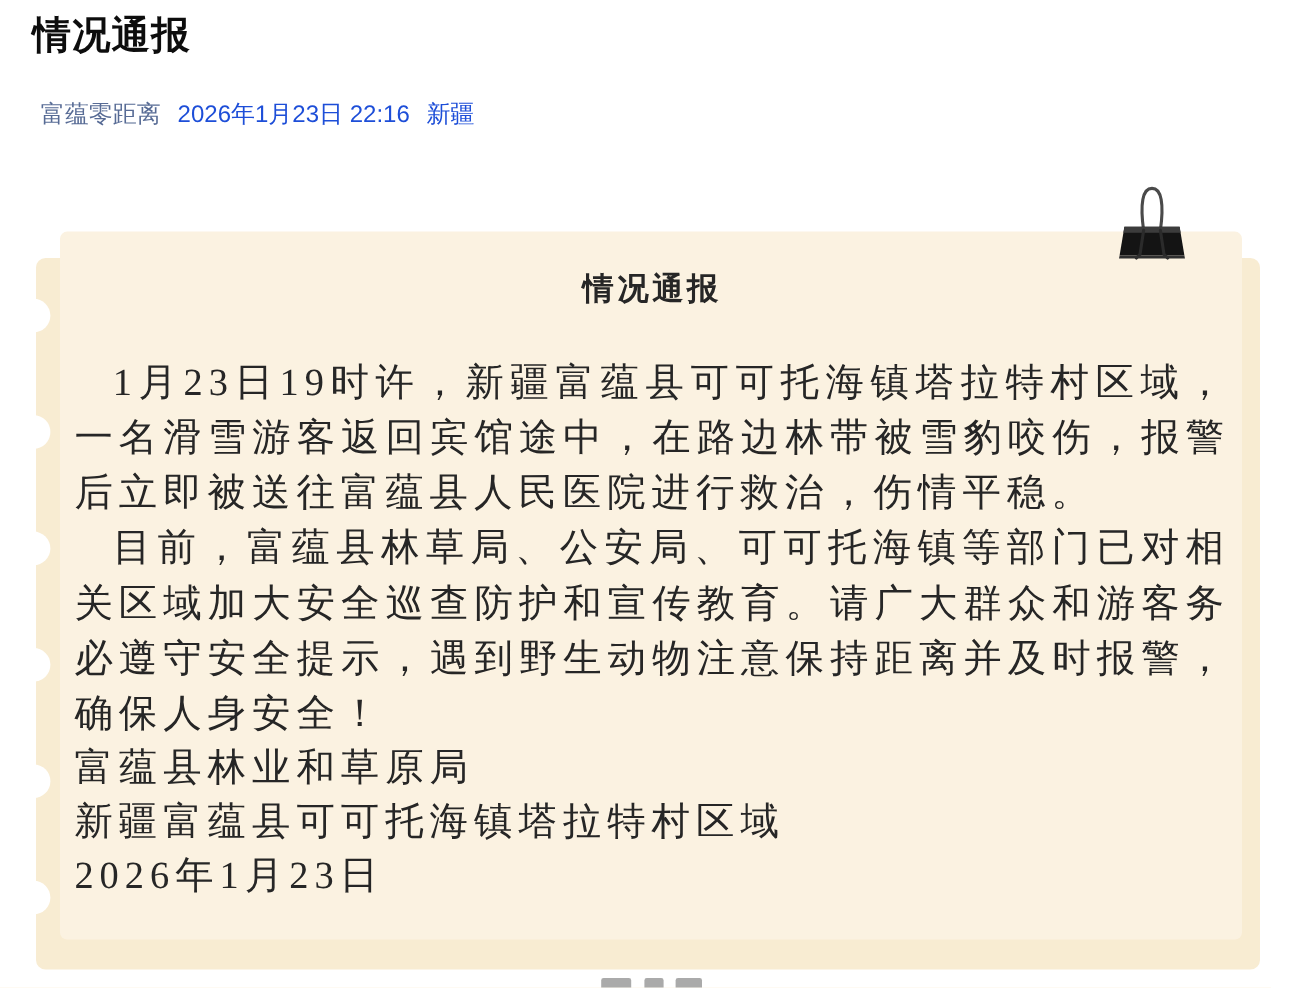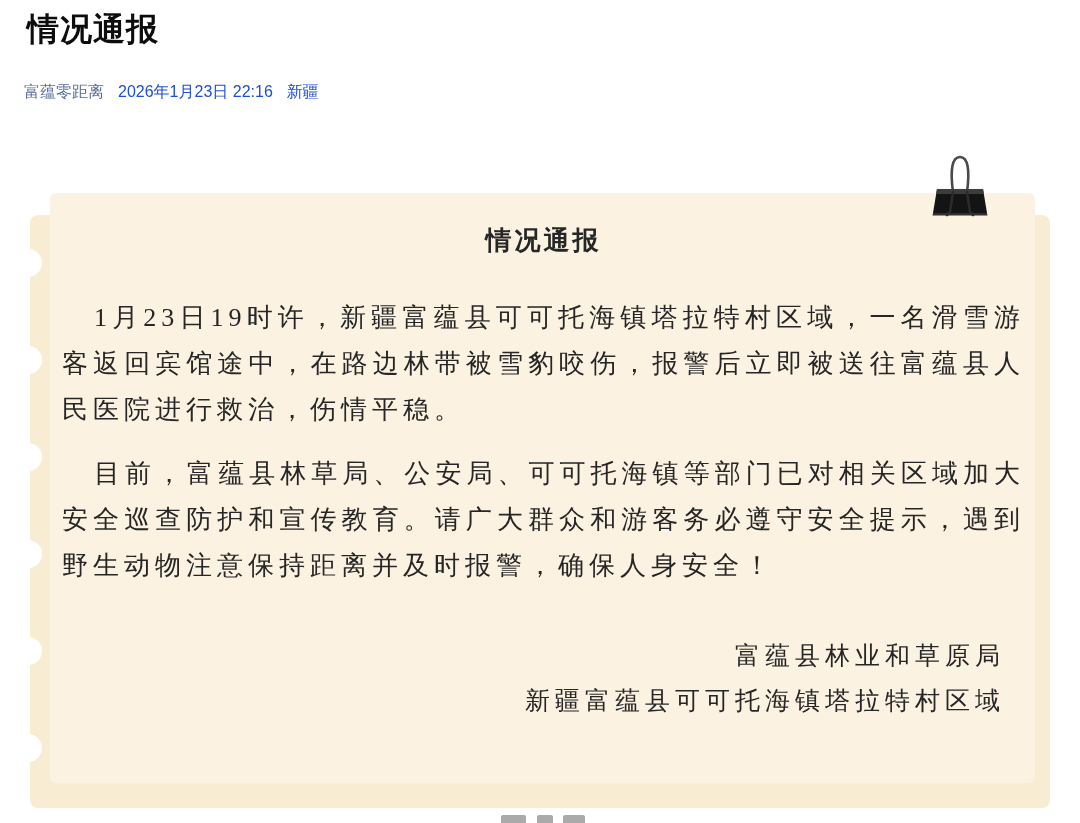--- a/index.html
+++ b/index.html
@@ -6,22 +6,22 @@
   body{
     width:1080px;height:823px;position:relative;background:#ffffff;
     font-family:"Liberation Sans",sans-serif;overflow:hidden;
   }
   
   .page-title{
     position:absolute;left:27px;top:8px;
     font-size:32px;font-weight:bold;color:#0d0d0d;letter-spacing:1px;
   }
   .byline{
-    position:absolute;left:24px;top:82px;
-    font-size:16px;display:flex;align-items:flex-start;gap:14px;white-space:nowrap;
+    position:absolute;left:34px;top:82px;
+    font-size:20px;display:flex;align-items:flex-start;gap:14px;white-space:nowrap;
   }
   .byline .account{color:#576b95;cursor:pointer;}
   .byline .meta{color:#1d4ed8;}
   
   .card-back{
     position:absolute;left:30px;top:215px;width:1020px;height:593px;
     background:#f8ecd2;border-radius:8px;
   }
   .notch{
     position:absolute;left:-16px;width:28px;height:28px;border-radius:50%;
@@ -31,28 +31,28 @@
     position:absolute;left:50px;top:193px;width:985px;height:590px;
     background:#fbf2e1;border-radius:6px;
     box-sizing:border-box;padding:30px 10px 0 12px;
     font-family:"Liberation Serif",serif;color:#262626;
   }
   .notice-title{
     text-align:center;font-size:26px;font-weight:bold;letter-spacing:3px;
     line-height:36px;
   }
   .notice-p{
-    margin:0;font-size:26px;line-height:46px;letter-spacing:5px;
+    margin:0;font-size:32px;line-height:46px;letter-spacing:5px;
     text-align:justify;text-justify:inter-ideograph;text-indent:32px;
   }
   .notice-p.first{margin-top:36px;}
-  .notice-p.second{margin-top:18px;}
+  .notice-p.second{}
   .signature-block{
-    margin-top:44px;text-align:right;padding-right:20px;
-    font-size:25px;line-height:45px;letter-spacing:5px;
+    text-align:left;padding-right:20px;
+    font-size:32px;line-height:45px;letter-spacing:5px;
   }
   
   .clip{position:absolute;left:926px;top:152px;width:68px;height:66px;}
   
   .cutoff{position:absolute;top:815px;height:10px;background:#8d8d8d;border-radius:2px;opacity:.75;}
   .cutoff.a{left:501px;width:25px;}
   .cutoff.b{left:537px;width:16px;}
   .cutoff.c{left:563px;width:22px;}
 </style>
 </head>
@@ -75,20 +75,21 @@
   <div class="notch" style="top:519px"></div>
 </div>
 
 <div class="card-front">
   <div class="notice-title">情况通报</div>
   <p class="notice-p first">1月23日19时许，新疆富蕴县可可托海镇塔拉特村区域，一名滑雪游客返回宾馆途中，在路边林带被雪豹咬伤，报警后立即被送往富蕴县人民医院进行救治，伤情平稳。</p>
   <p class="notice-p second">目前，富蕴县林草局、公安局、可可托海镇等部门已对相关区域加大安全巡查防护和宣传教育。请广大群众和游客务必遵守安全提示，遇到野生动物注意保持距离并及时报警，确保人身安全！</p>
   <div class="signature-block">
     <div>富蕴县林业和草原局</div>
     <div>新疆富蕴县可可托海镇塔拉特村区域</div>
+    <div>2026年1月23日</div>
   </div>
 </div>
 
 <svg class="clip" viewBox="0 0 68 66">
 
   <path d="M27,40 C24,18 26,5 34,5 C42,5 44,18 41,40" fill="none" stroke="#4a4a4a" stroke-width="2.6" stroke-linecap="round"></path>
 
   <path d="M11,37 L57,37 L61,61 L7,61 Z" fill="#141414"></path>
   <path d="M11,37 L57,37 L57.8,42 L10.2,42 Z" fill="#3c3c3c"></path>
 

